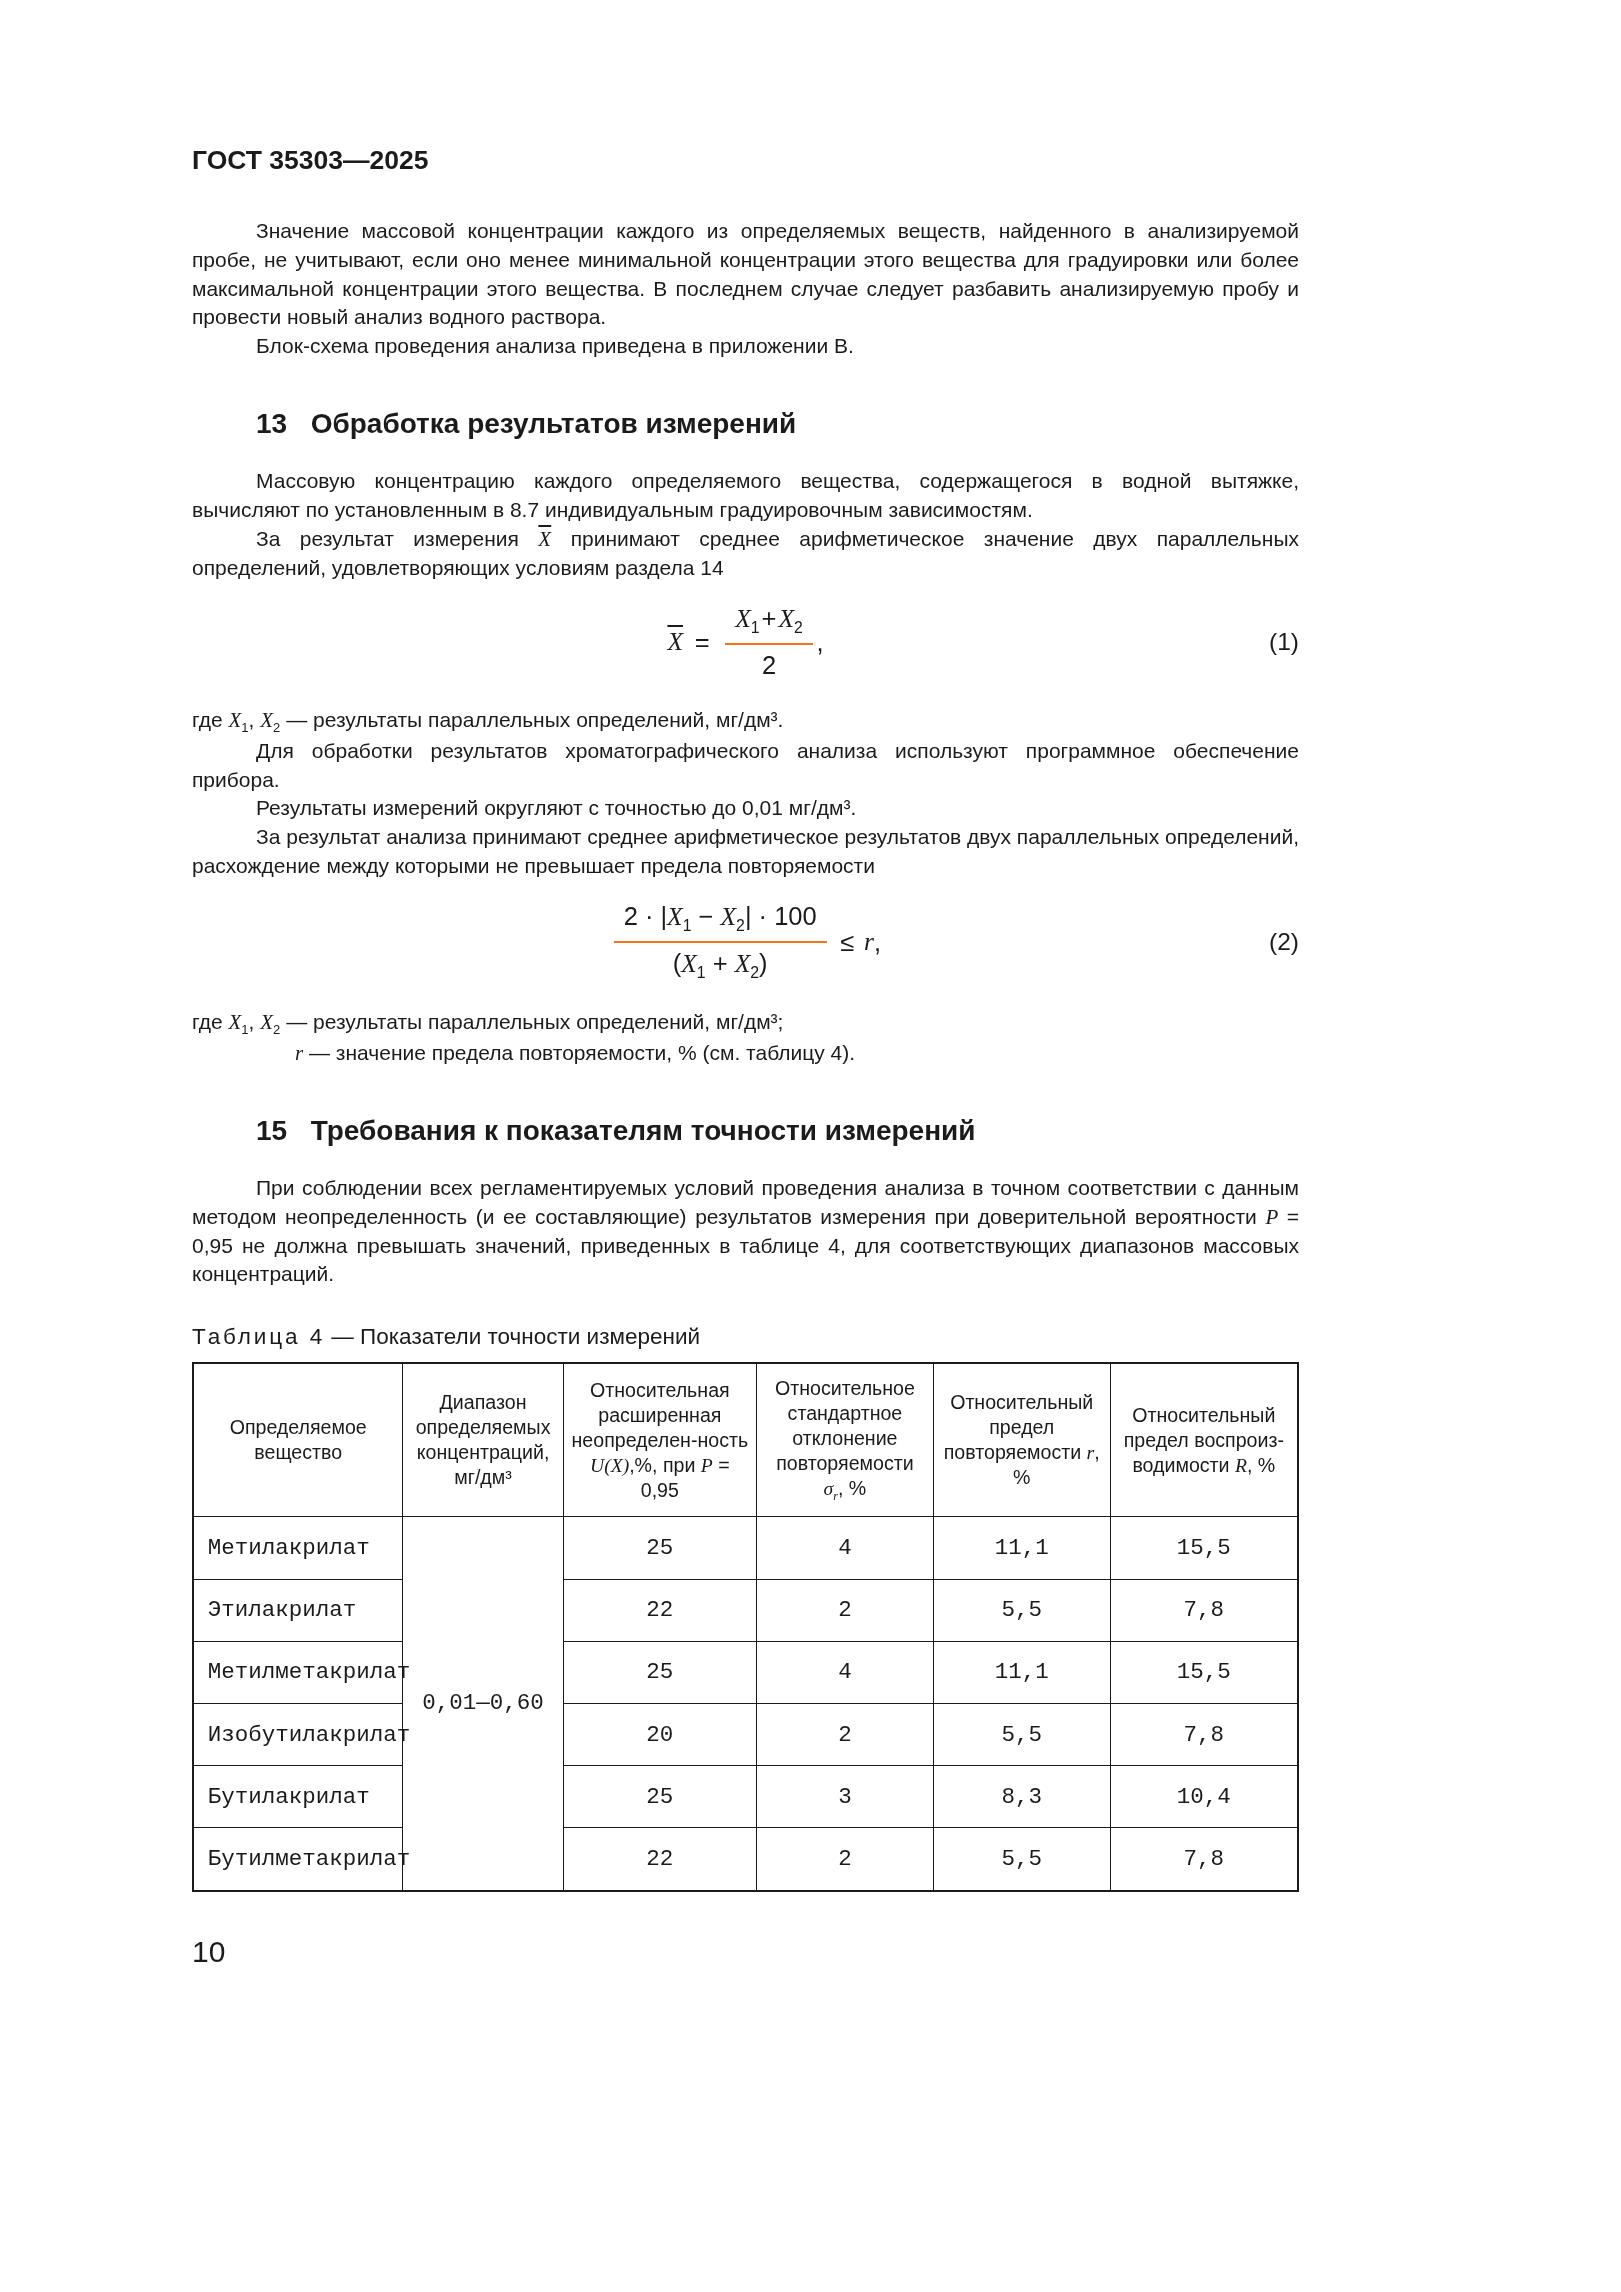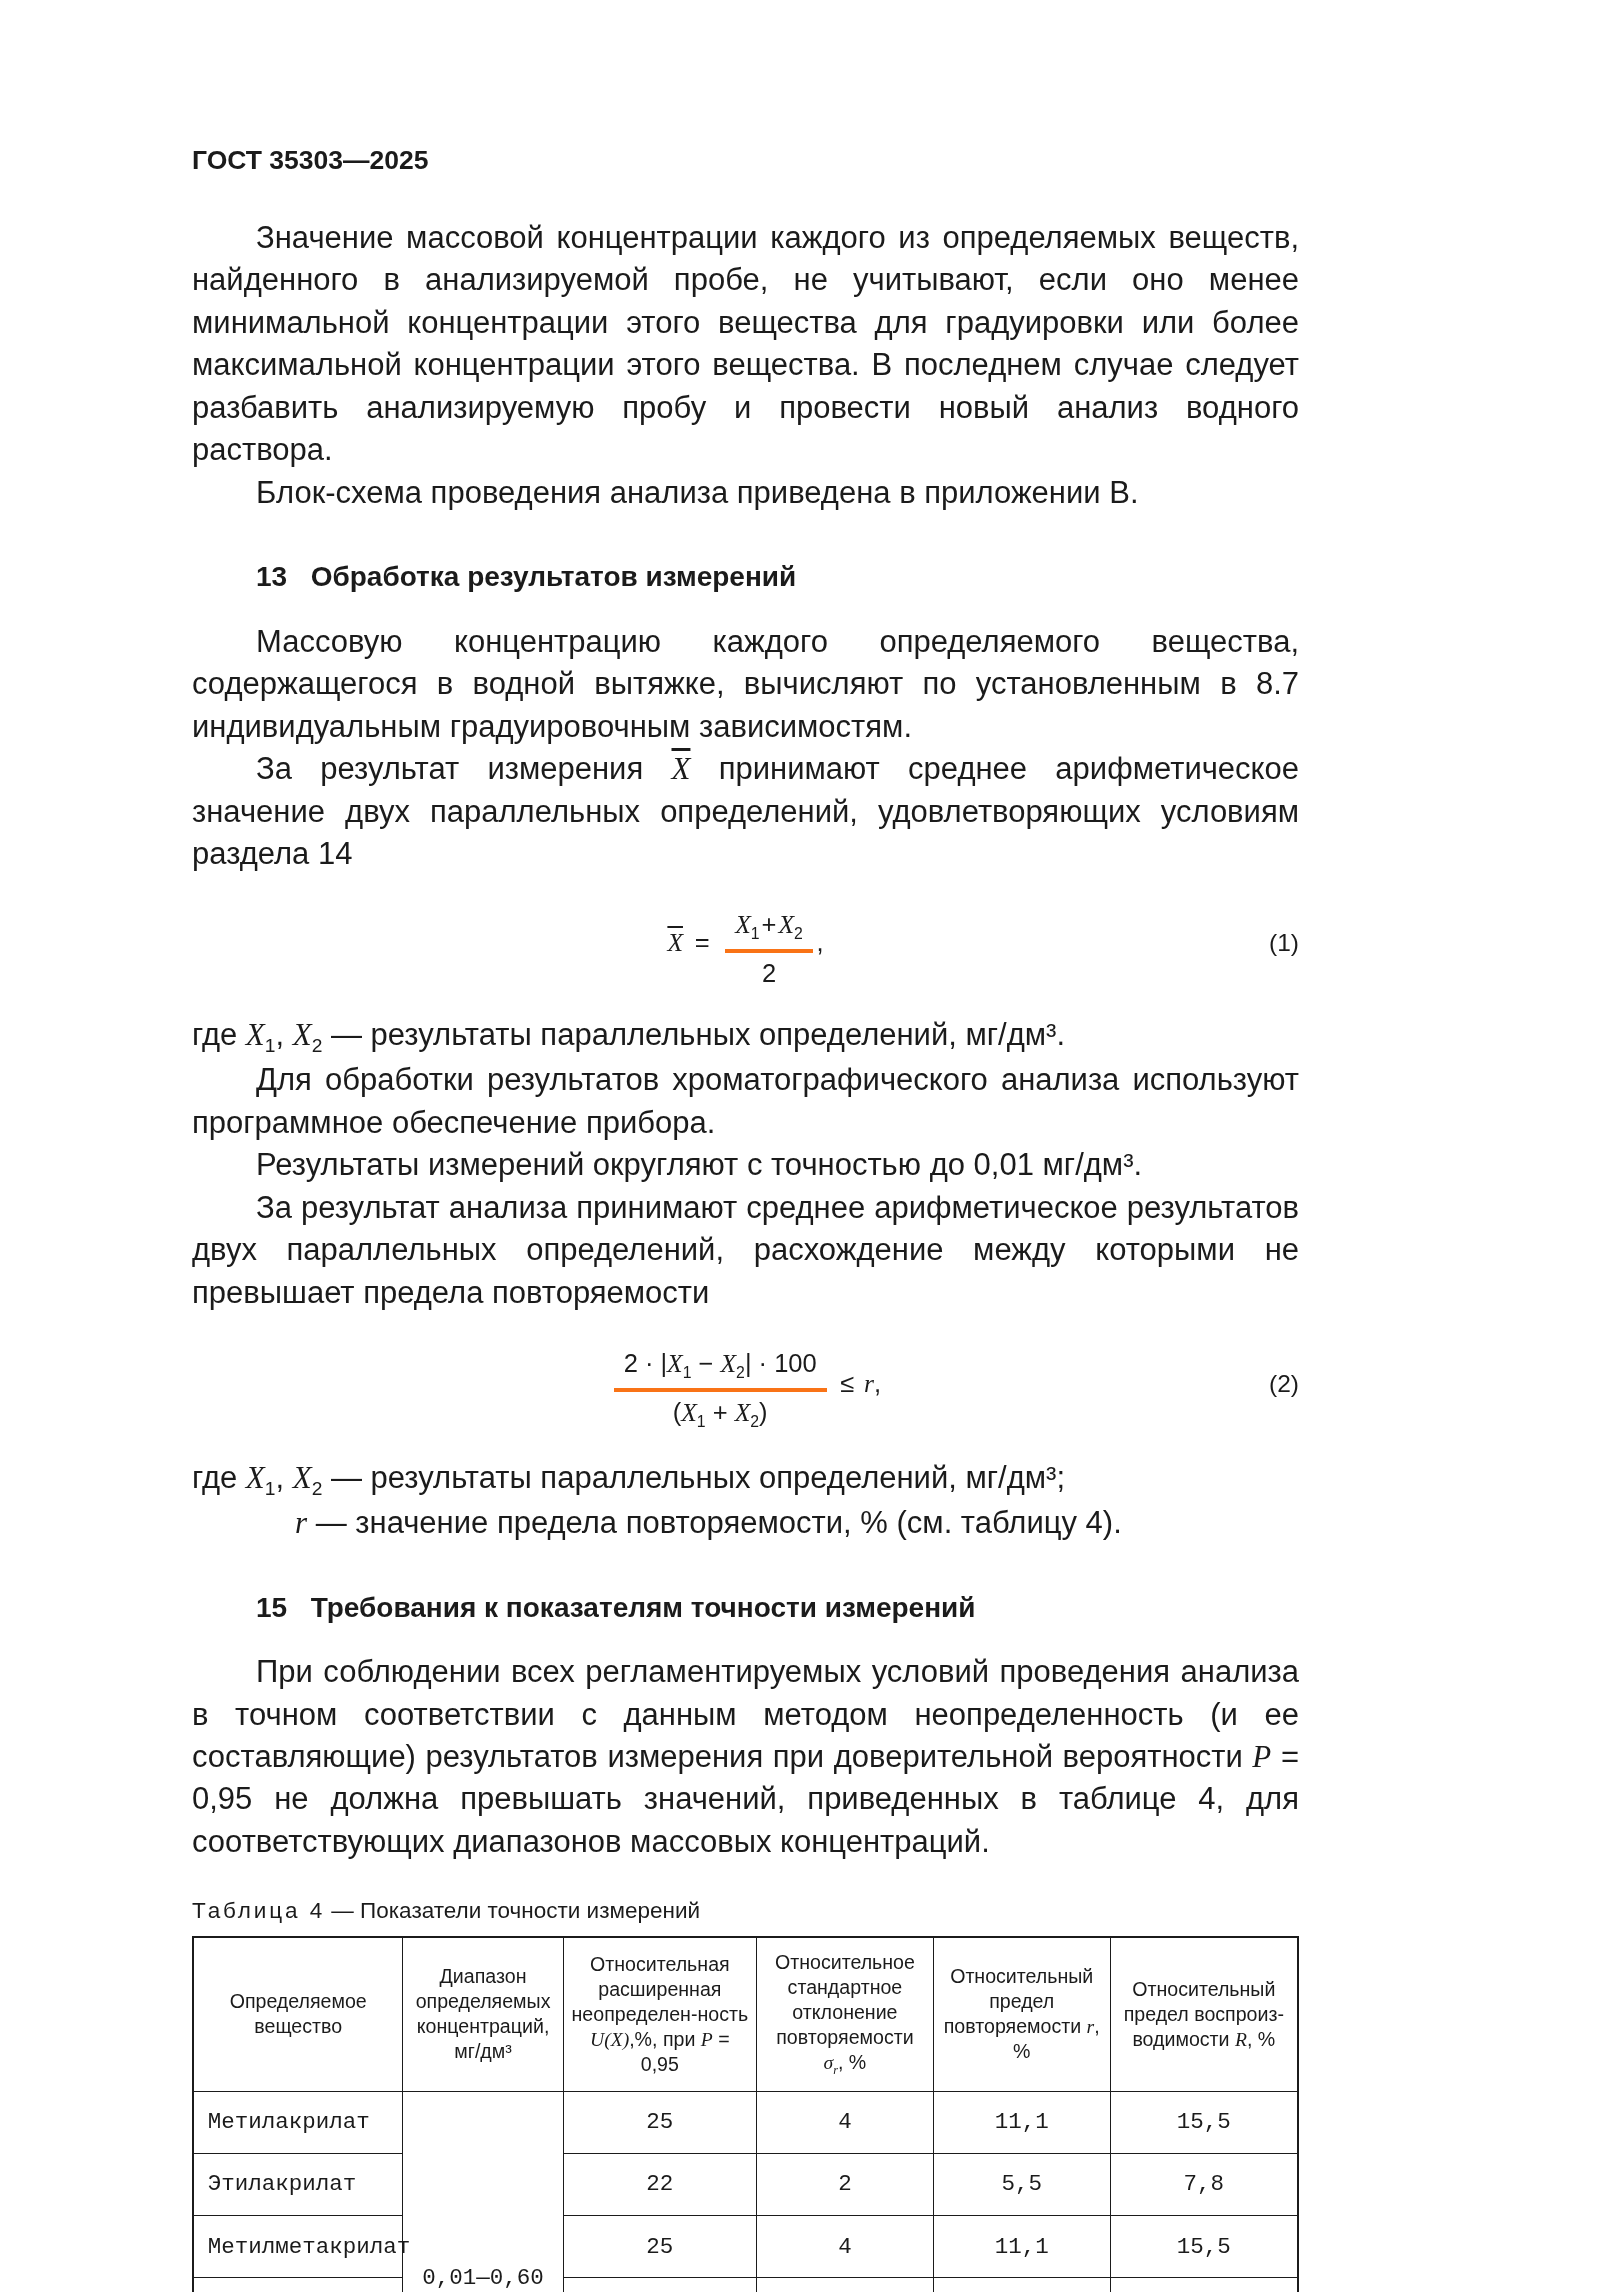--- a/index.html
+++ b/index.html
@@ -7,39 +7,39 @@
   body {
     width: 1621px; height: 2293px;
     background: #ffffff;
     color: #1b1b1b;
     font-family: "Liberation Sans", "DejaVu Sans", sans-serif;
     overflow: hidden;
   }
   .page { padding: 145px 98px 0 192px; width: 1397px; }
   .doc-header { font-weight: bold; font-size: 26.5px; margin-bottom: 41px; }
 
-  .para { font-size: 31px; line-height: 1.37; text-align: justify; margin: 0; }
+  .para { font-size: 21px; line-height: 1.37; text-align: justify; margin: 0; }
   .indent { text-indent: 64px; }
   .where { text-indent: 0; }
   .where2 { padding-left: 103px; }
 
   .sect { font-size: 28px; font-weight: bold; margin: 47px 0 27.4px 0; padding-left: 64px; }
   .sect-num { margin-right: 23.5px; }
 
   .mi { font-family: "Liberation Serif", "DejaVu Serif", serif; font-style: italic; }
   .ovl { text-decoration: overline; }
 
   .formula { position: relative; display: flex; justify-content: center; align-items: center; margin: 21.6px 0 25.5px 0; font-size: 25.5px; }
   .f-body { display: inline-flex; align-items: center; }
   .f-eq { margin: 0 11.8px; }
   .f-op { margin: 0 2px; }
   .f-rel { margin: 0 9.8px; }
   .eq-no { position: absolute; right: 0; top: 50%; transform: translateY(-50%); font-size: 24.5px; }
   .frac { display: inline-flex; flex-direction: column; text-align: center; margin: 0 3.9px; }
-  .frac .fnum { padding: 0 9.8px 5.9px 9.8px; border-bottom: 4px solid #f97316; line-height: 1.15; margin-top: 13px; }
+  .frac .fnum { padding: 0 9.8px 5.9px 9.8px; border-bottom: 2px solid #f97316; line-height: 1.15; }
   .frac .fden { padding-top: 5.9px; line-height: 1.15; }
   sub { font-size: 0.62em; }
 
   .tbl-caption { font-size: 22.5px; margin: 35px 0 11.8px 0; }
   .cap-label { letter-spacing: 2.9px; }
 
   table.gost { width: 100%; border-collapse: collapse; border: 2px solid #1b1b1b; table-layout: fixed; }
   .gost th, .gost td { border: 1px solid #1b1b1b; }
   .gost thead th { font-weight: normal; font-size: 19.6px; line-height: 1.28; text-align: center; vertical-align: middle; padding: 11.8px 6.9px; }
   .gost tbody td { font-size: 22.5px; text-align: center; vertical-align: middle; padding: 17.6px 7.8px; font-family: Liberation Mono, monospace; }

